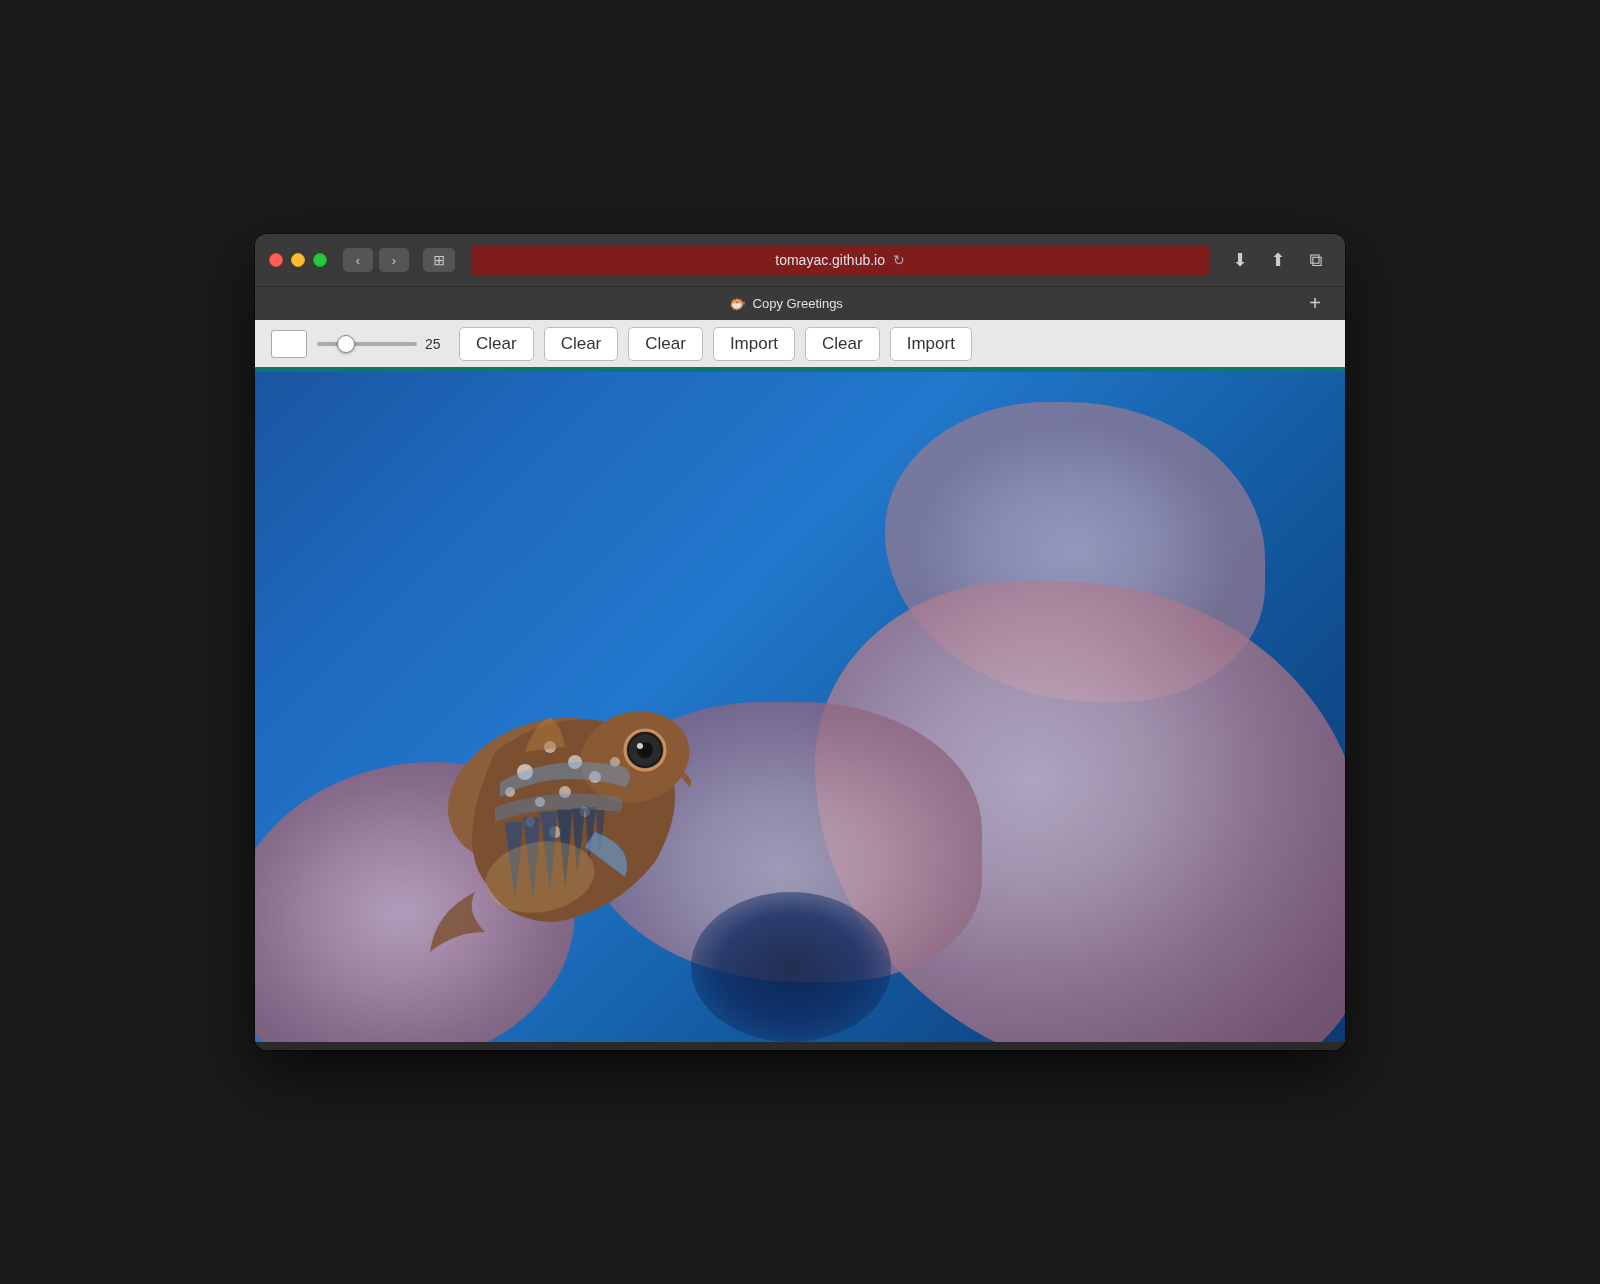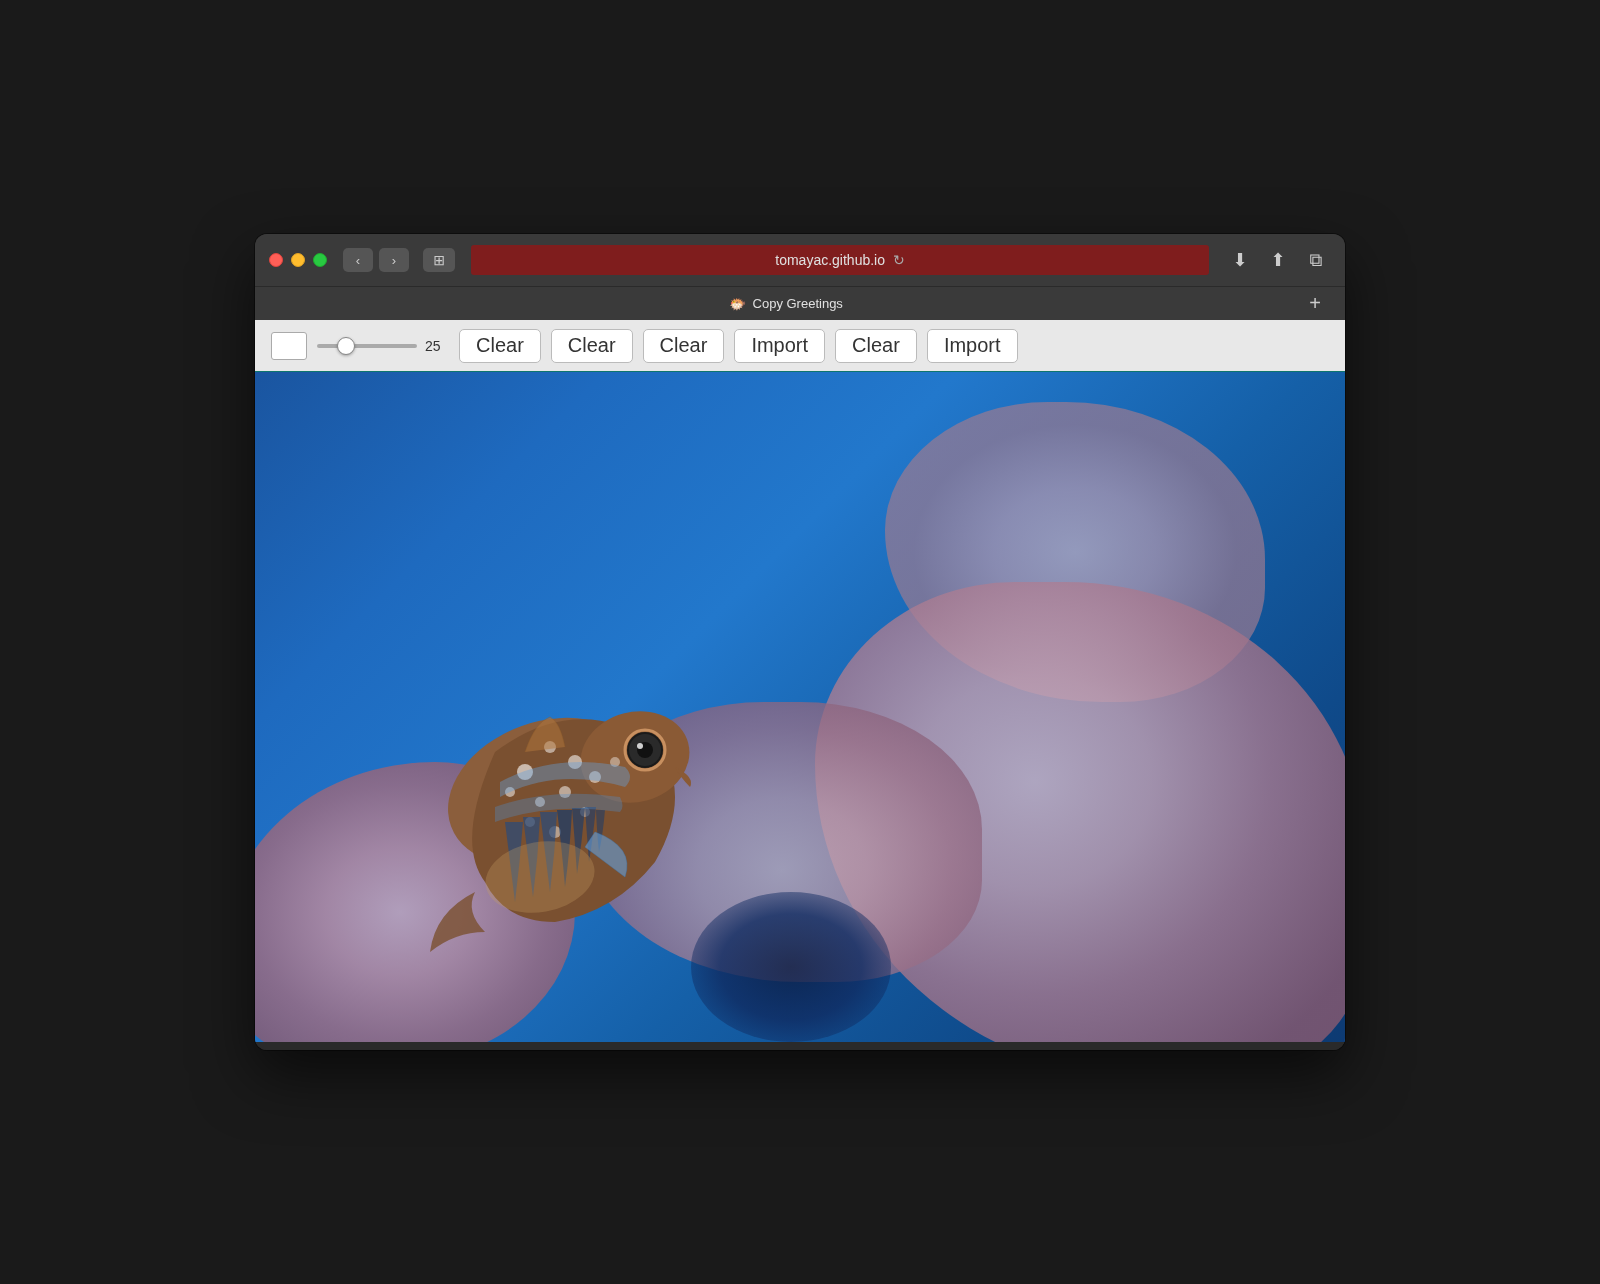--- a/index.html
+++ b/index.html
@@ -162,21 +162,21 @@
     }
 
     
     .toolbar {
       background: #e8e8e8;
       height: 52px;
       display: flex;
       align-items: center;
       padding: 0 16px;
       gap: 10px;
-      border-bottom: 1px solid #0f766e;
+      border-bottom: 5px solid #0f766e;
     }
 
     .color-swatch {
       width: 36px;
       height: 28px;
       background: #fff;
       border: 1px solid #aaa;
       border-radius: 3px;
       cursor: pointer;
     }
@@ -213,21 +213,21 @@
       font-size: 14px;
       color: #333;
       min-width: 24px;
     }
 
     .toolbar-btn {
       background: #fff;
       border: 1px solid #bbb;
       border-radius: 5px;
       padding: 5px 16px;
-      font-size: 20px;
+      font-size: 17px;
       color: #333;
       cursor: pointer;
       height: 34px;
       display: flex;
       align-items: center;
       justify-content: center;
     }
 
     
     .canvas-area {

